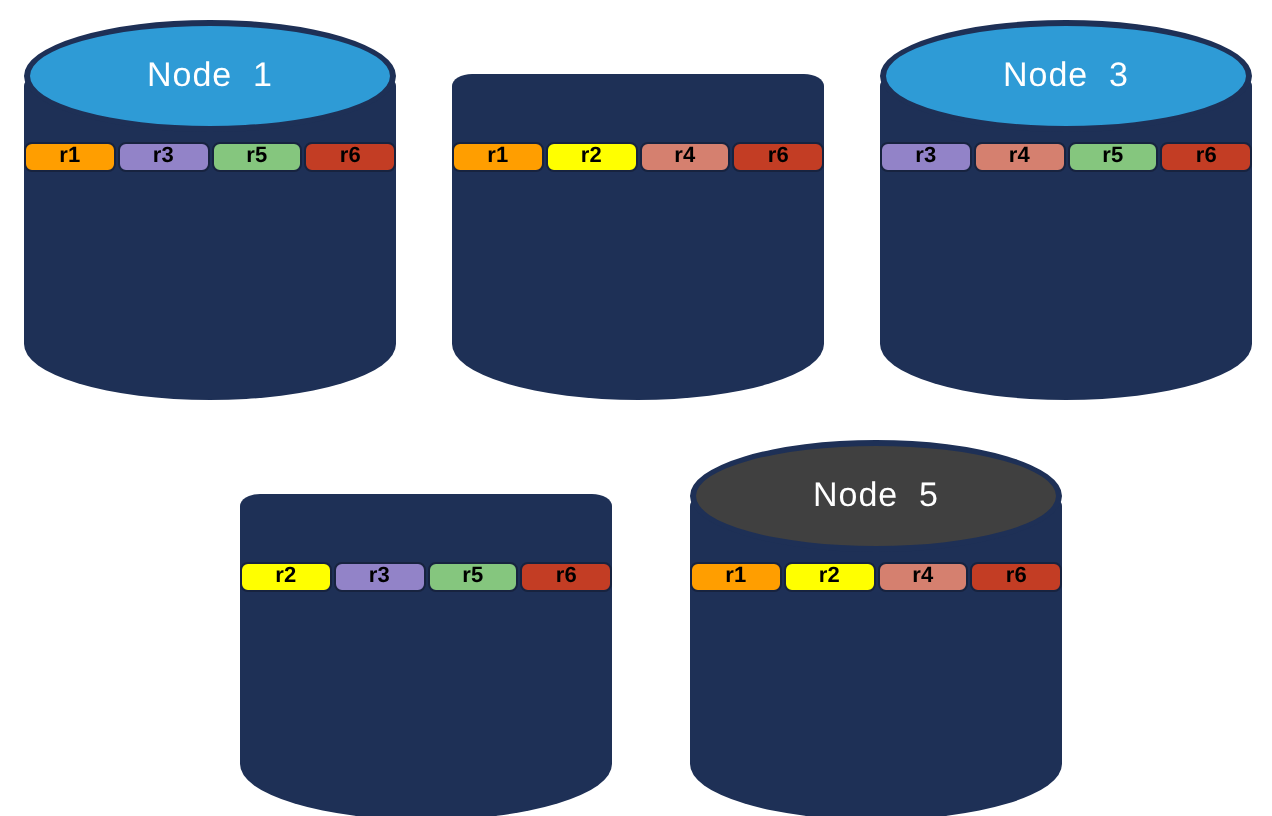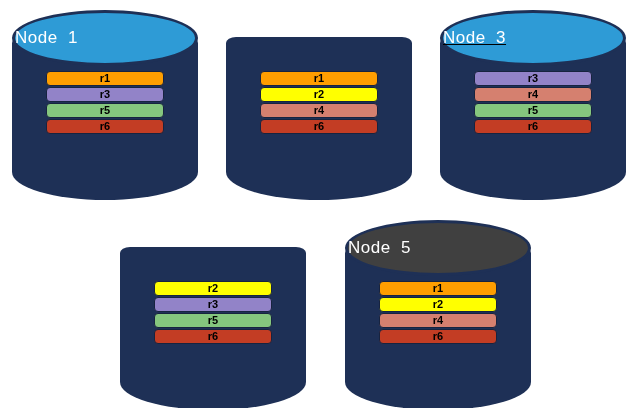--- a/index.html
+++ b/index.html
@@ -31,35 +31,36 @@
     position: absolute;
     left: 0;
     top: 0;
     width: 186px;
     height: 56px;
     border-radius: 50%;
     box-sizing: border-box;
     border: 3px solid #1E3056;
     display: flex;
     align-items: center;
+    justify-content: center;
     z-index: 2;
   }
   .node-title {
     color: #ffffff;
     font-size: 17px;
     letter-spacing: 0.5px;
     white-space: pre;
   }
   .bars {
     position: absolute;
     left: 0;
     right: 0;
     top: 61px;
     display: flex;
-    flex-direction: column;
+    flex-direction: row;
     align-items: center;
     gap: 1px;
     z-index: 3;
   }
   .bar {
     width: 116px;
     height: 13px;
     border-radius: 4px;
     border: 1.5px solid #17233F;
     display: flex;
@@ -118,21 +119,21 @@
         <span class="bar-label">r4</span>
       </div>
       <div class="bar" style="background: rgb(195, 61, 36);">
         <span class="bar-label">r6</span>
       </div>
     </div>
   </div>
 
   <div class="node pos-2">
     <div class="cyl-body" style="background: rgb(30, 48, 86);"></div>
-    <div class="cyl-top" style="background: rgb(46, 155, 214); text-decoration: underline;">
+    <div class="cyl-top" style="background: rgb(46, 155, 214);">
       <span class="node-title">Node  3</span>
     </div>
     <div class="bars">
       <div class="bar" style="background: rgb(146, 131, 200);">
         <span class="bar-label">r3</span>
       </div>
       <div class="bar" style="background: rgb(213, 128, 111);">
         <span class="bar-label">r4</span>
       </div>
       <div class="bar" style="background: rgb(133, 198, 126);">

